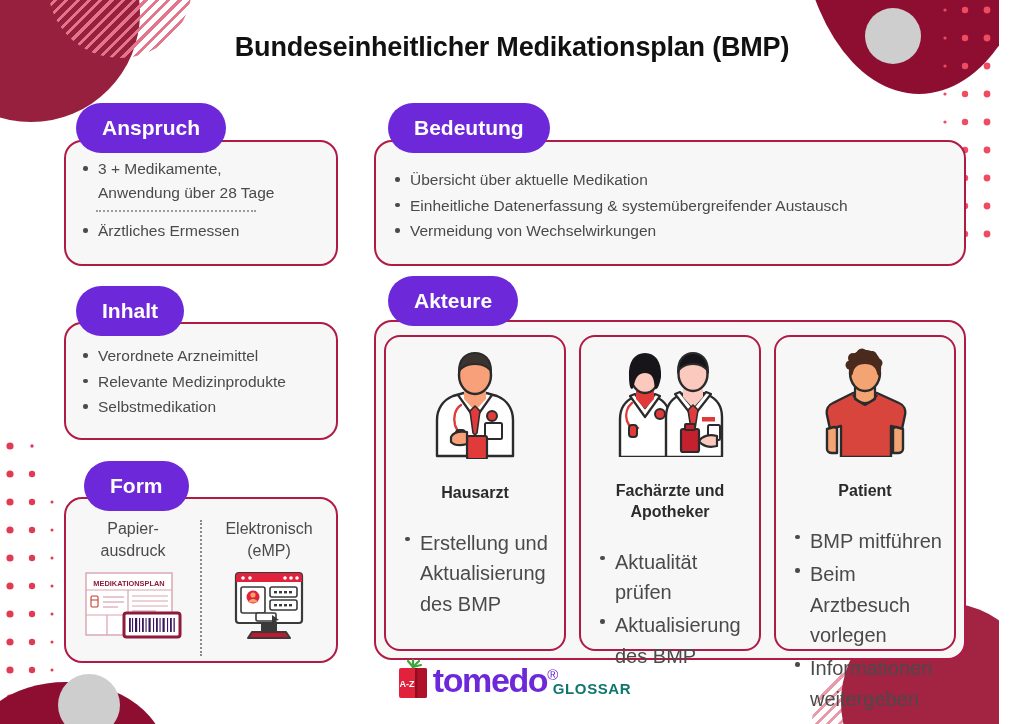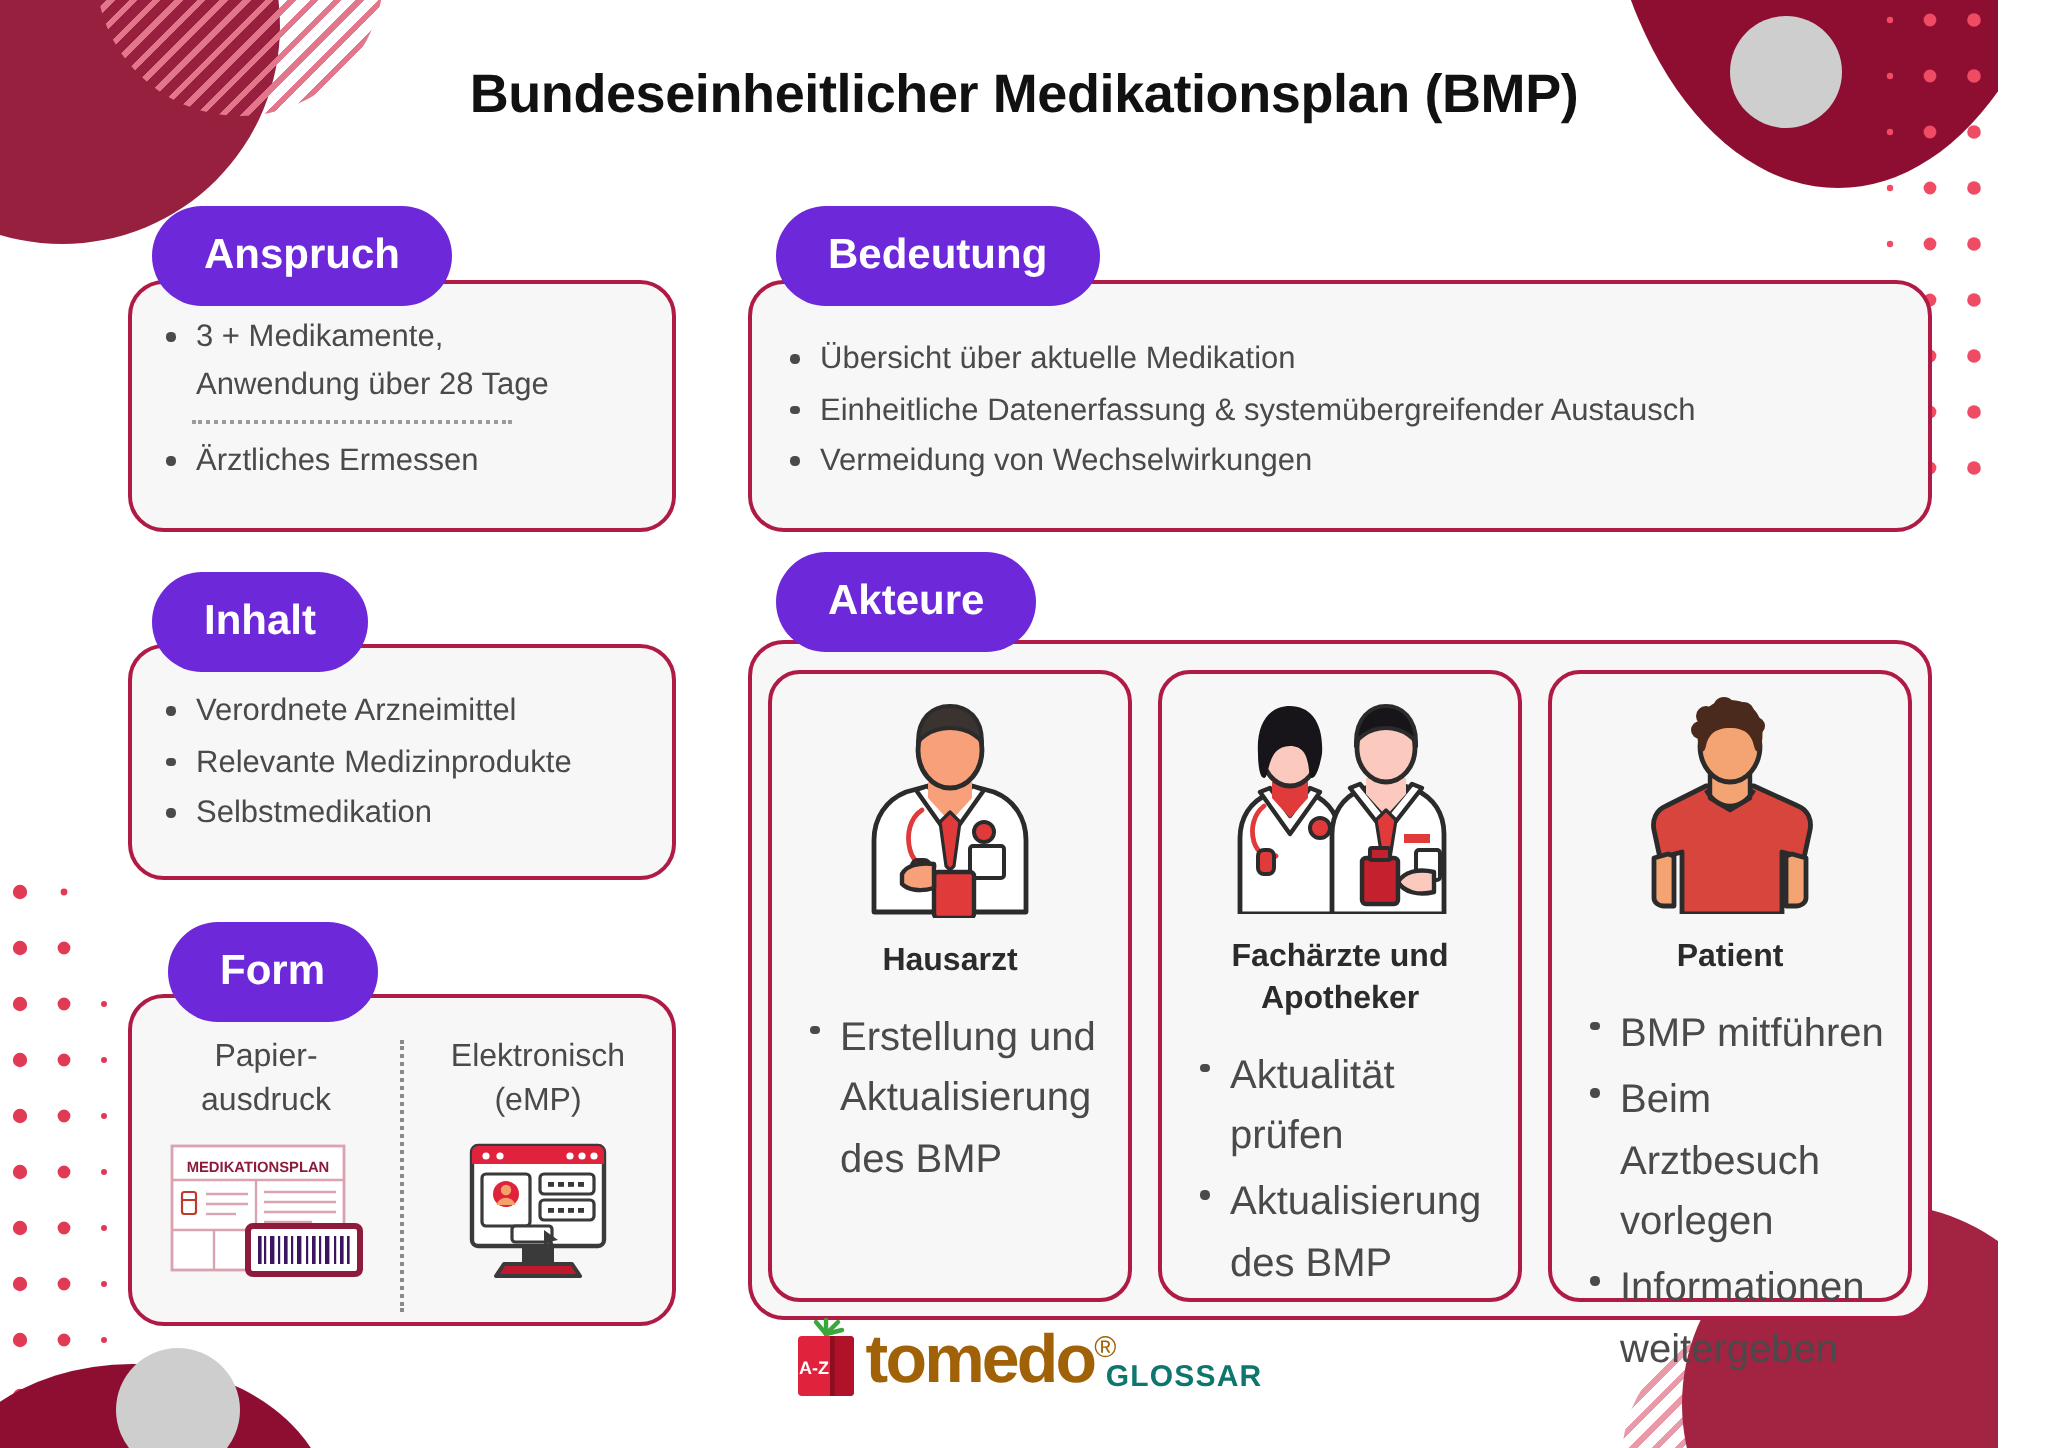--- a/index.html
+++ b/index.html
@@ -205,20 +205,21 @@
   }
   .actor-card {
     width: 182px;
     background: #F7F7F7;
     border: 2.2px solid #B01B46;
     border-radius: 16px;
     display: flex;
     flex-direction: column;
     align-items: center;
     padding: 10px 8px 6px 8px;
+    gap: 12px;
   }
   .actor-art {
     height: 112px;
     display: flex;
     align-items: flex-end;
     justify-content: center;
   }
   .actor-title {
     font-size: 16px;
     font-weight: bold;
@@ -242,21 +243,21 @@
     width: 1024px;
     display: flex;
     align-items: center;
     justify-content: center;
     gap: 0;
     z-index: 8;
   }
   .logo-word {
     font-size: 34px;
     font-weight: bold;
-    color: #a16207;
+    color: #6d28d9;
     letter-spacing: -1.4px;
   }
   .logo-reg {
     font-size: 15px;
     vertical-align: super;
     font-weight: normal;
   }
   .logo-glossar {
     font-size: 15px;
     font-weight: bold;

